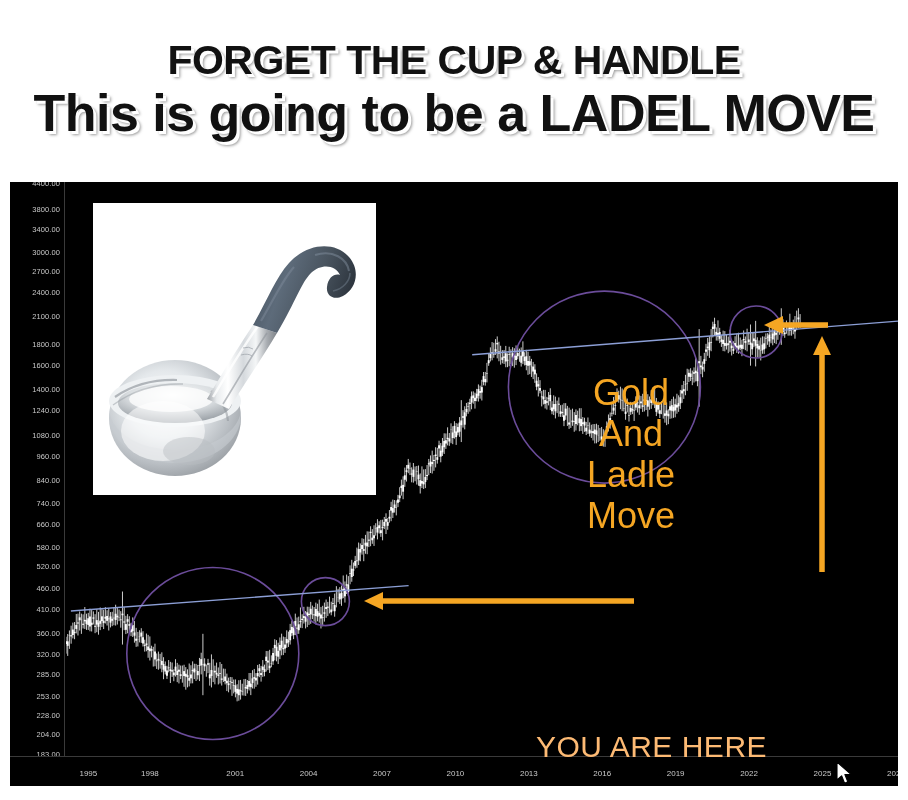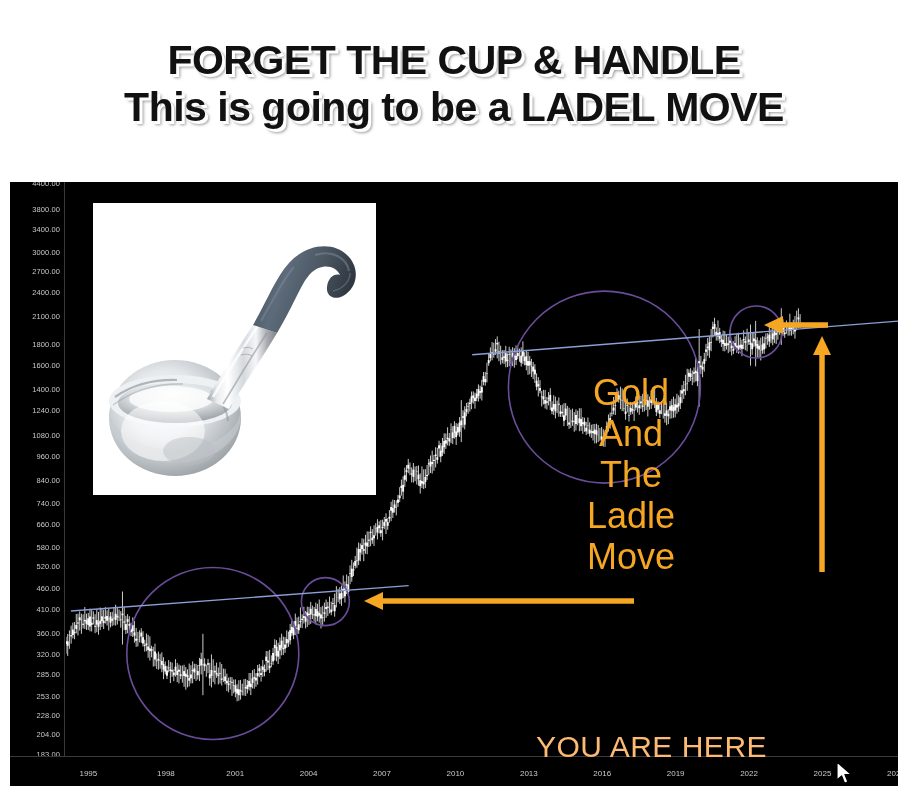--- a/index.html
+++ b/index.html
@@ -7,21 +7,21 @@
   #root{position:relative;width:908px;height:800px;background:#fff;}
 
   
   #headline{
     position:absolute;left:0;top:40px;width:908px;text-align:center;
     font-family:"Liberation Sans",sans-serif;font-weight:bold;
     color:#111;line-height:1.0;
   }
   #headline .l1{display:block;font-size:41px;letter-spacing:-0.5px;
     text-shadow:3px 3px 0 #ffffff, 4px 4px 3px rgba(120,120,120,.75);}
-  #headline .l2{display:block;font-size:41px;letter-spacing:-0.5px;margin-top:6px;
+  #headline .l2{display:block;font-size:52px;letter-spacing:-0.5px;margin-top:6px;
     text-shadow:3px 3px 0 #ffffff, 4px 4px 3px rgba(120,120,120,.75);}
 
   
   #chart{
     position:absolute;left:10px;top:182px;width:888px;height:604px;
     background:#000000;overflow:hidden;
   }
   #plot{position:absolute;left:0;top:0;width:888px;height:604px;}
 
   .yaxis{position:absolute;left:0;top:0;width:54px;height:575px;}
@@ -990,37 +990,36 @@
         <div class="ylabel" style="top: 467.652px;">320.00</div>
         <div class="ylabel" style="top: 488.451px;">285.00</div>
         <div class="ylabel" style="top: 509.838px; margin-left: 8px;">253.00</div>
         <div class="ylabel" style="top: 528.521px;">228.00</div>
         <div class="ylabel" style="top: 548.493px;">204.00</div>
         <div class="ylabel" style="top: 568px;">183.00</div>
       </div>
     <div class="yaxis-divider"></div>
     <div class="xaxis">
         <div class="xlabel" style="left: 69.4706px;">1995</div>
-        <div class="xlabel" style="left: 147px; margin-top: 8px;">1998</div>
+        <div class="xlabel" style="left: 131px; margin-top: 8px;">1998</div>
         <div class="xlabel" style="left: 216.294px;">2001</div>
         <div class="xlabel" style="left: 289.706px;">2004</div>
         <div class="xlabel" style="left: 363.118px;">2007</div>
         <div class="xlabel" style="left: 436.529px;">2010</div>
         <div class="xlabel" style="left: 509.941px;">2013</div>
         <div class="xlabel" style="left: 583.353px;">2016</div>
         <div class="xlabel" style="left: 656.765px;">2019</div>
         <div class="xlabel" style="left: 730.176px;">2022</div>
         <div class="xlabel" style="left: 803.588px;">2025</div>
         <div class="xlabel" style="left: 877px;">2028</div>
       </div>
 
     <div class="ann-text" id="gold-ladle-label">
         <div>Gold</div>
         <div>And</div>
-        <div>The</div>
         <div>Ladle</div>
         <div>Move</div>
       </div>
     <div class="ann-text" id="you-are-here">YOU ARE HERE</div>
   </div>
 
   <div id="ladle-photo">
     <svg width="283" height="292" viewBox="0 0 283 292">
       <rect x="0" y="0" width="283" height="292" fill="#ffffff"></rect>
       <defs>

